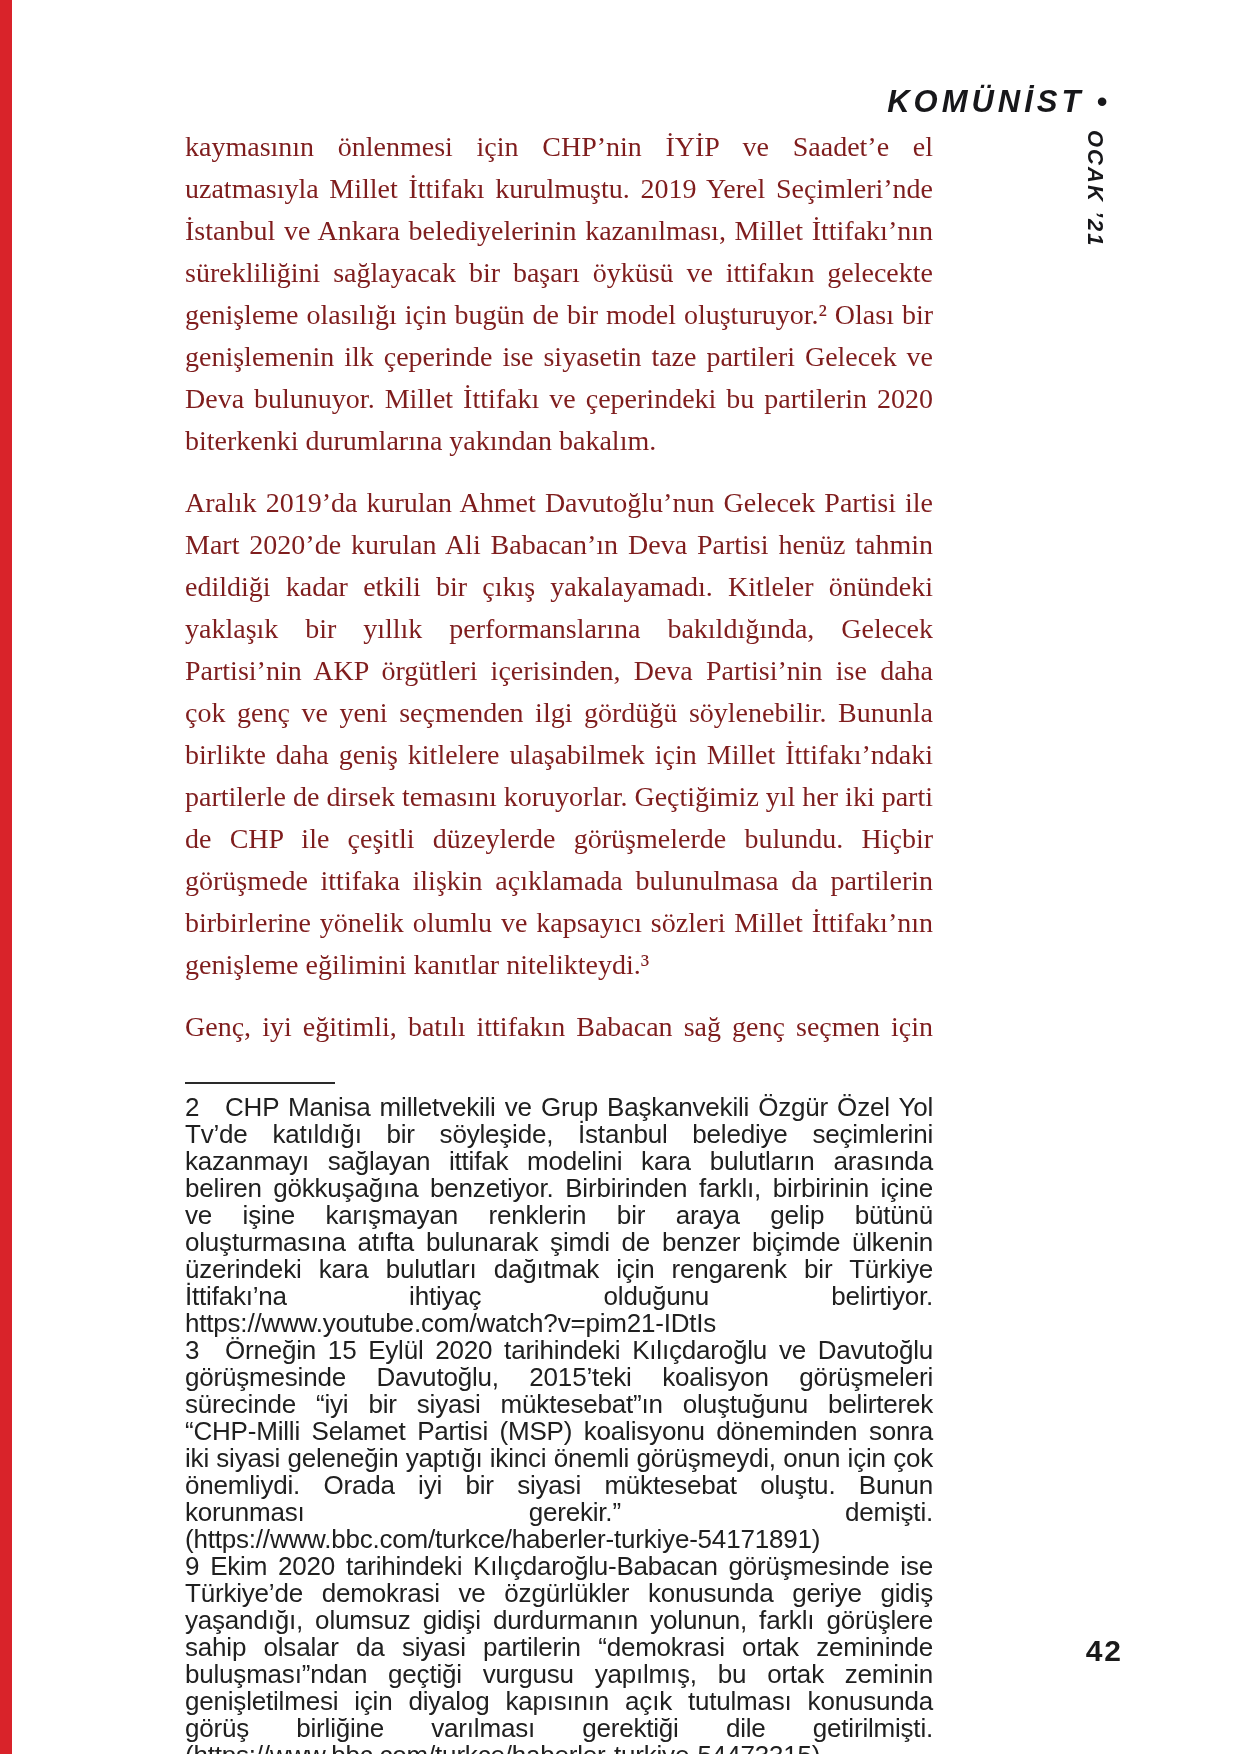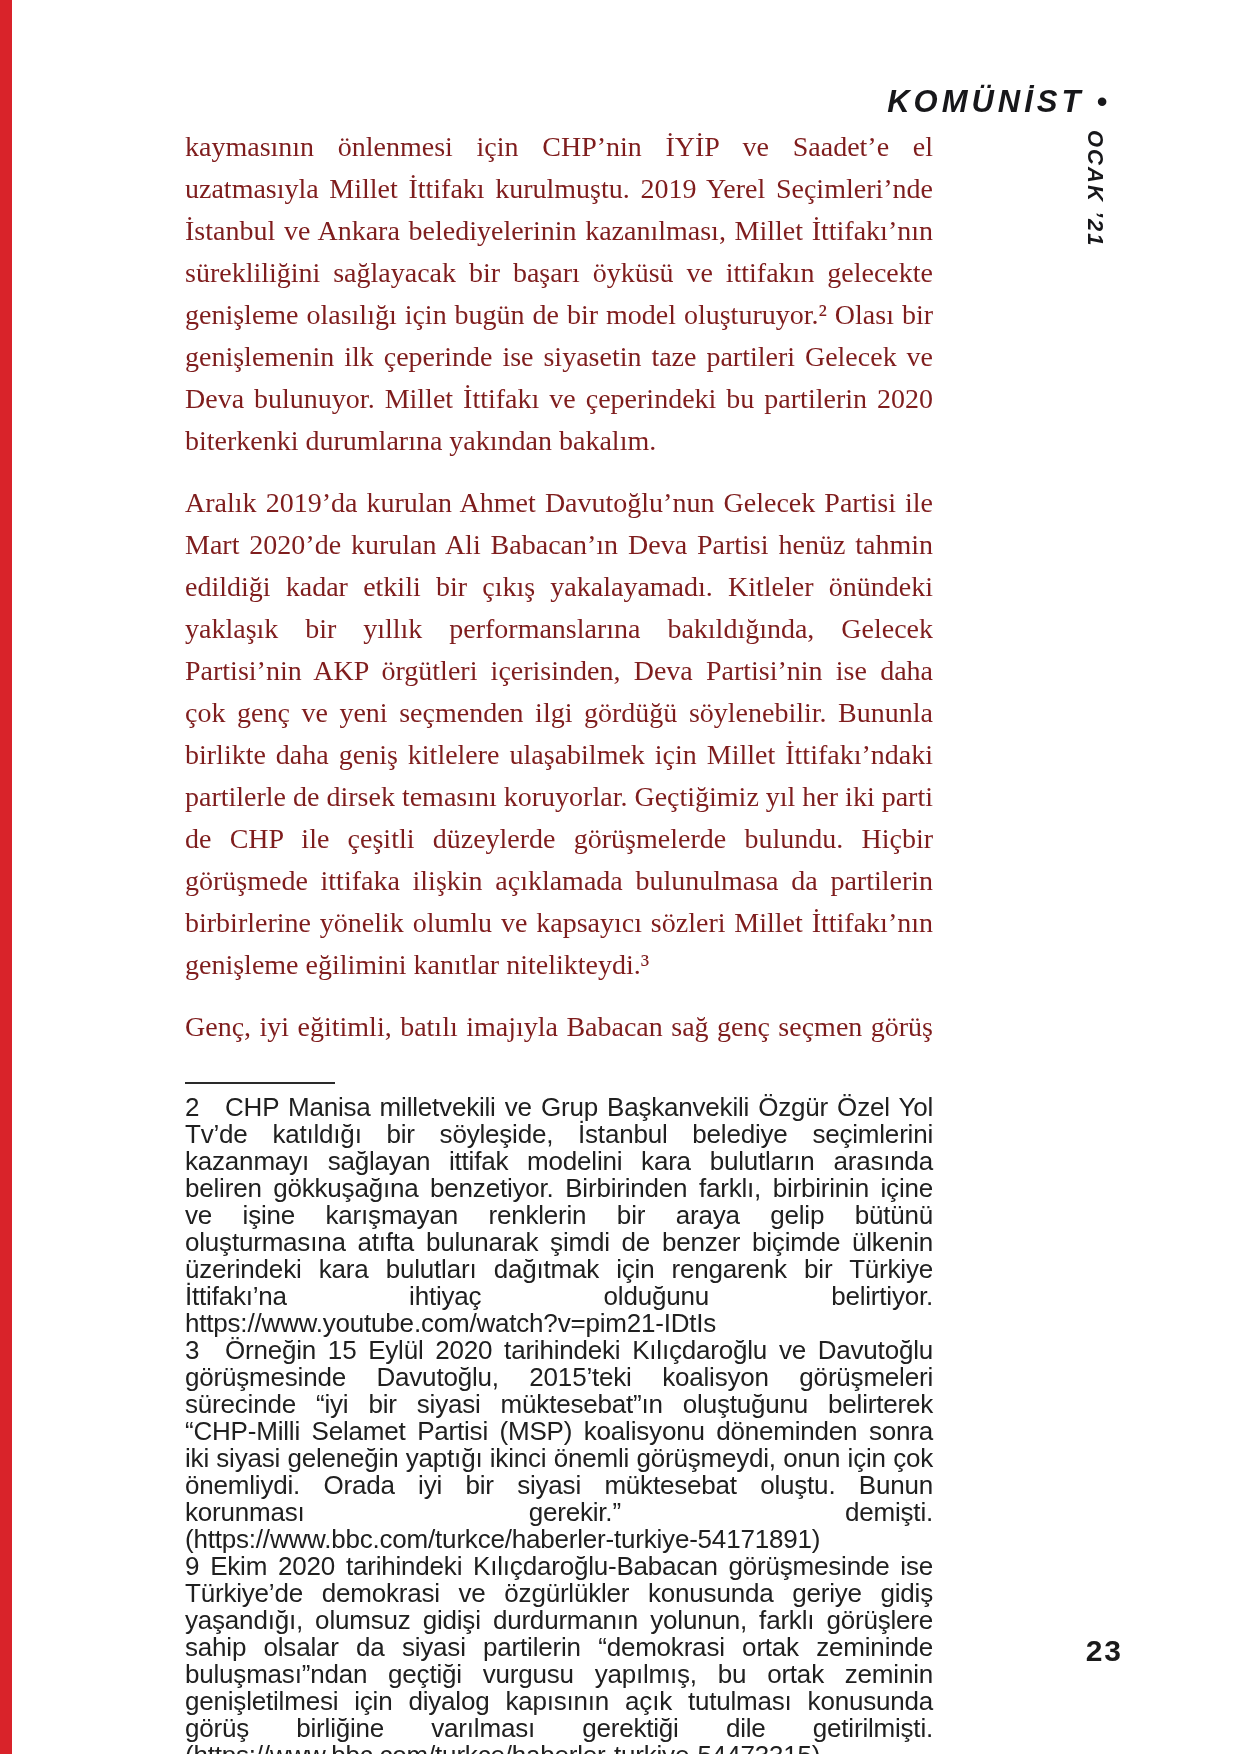--- a/index.html
+++ b/index.html
@@ -109,30 +109,30 @@
   </div>
 
   <div class="issue-vertical">OCAK ’21</div>
 
   <div class="content">
 
     <p class="body-para">kaymasının önlenmesi için CHP’nin İYİP ve Saadet’e el uzatmasıyla Millet İttifakı kurulmuştu. 2019 Yerel Seçimleri’nde İstanbul ve Ankara belediyelerinin kazanılması, Millet İttifakı’nın sürekliliğini sağlayacak bir başarı öyküsü ve ittifakın gelecekte genişleme olasılığı için bugün de bir model oluşturuyor.² Olası bir genişlemenin ilk çeperinde ise siyasetin taze partileri Gelecek ve Deva bulunuyor. Millet İttifakı ve çeperindeki bu partilerin 2020 biterkenki durumlarına yakından bakalım.</p>
 
     <p class="body-para">Aralık 2019’da kurulan Ahmet Davutoğlu’nun Gelecek Partisi ile Mart 2020’de kurulan Ali Babacan’ın Deva Partisi henüz tahmin edildiği kadar etkili bir çıkış yakalayamadı. Kitleler önündeki yaklaşık bir yıllık performanslarına bakıldığında, Gelecek Partisi’nin AKP örgütleri içerisinden, Deva Partisi’nin ise daha çok genç ve yeni seçmenden ilgi gördüğü söylenebilir. Bununla birlikte daha geniş kitlelere ulaşabilmek için Millet İttifakı’ndaki partilerle de dirsek temasını koruyorlar. Geçtiğimiz yıl her iki parti de CHP ile çeşitli düzeylerde görüşmelerde bulundu. Hiçbir görüşmede ittifaka ilişkin açıklamada bulunulmasa da partilerin birbirlerine yönelik olumlu ve kapsayıcı sözleri Millet İttifakı’nın genişleme eğilimini kanıtlar nitelikteydi.³</p>
 
-    <p class="body-para stretch-last">Genç, iyi eğitimli, batılı imajıyla Babacan sağ genç seçmen görüş</p>
+    <p class="body-para stretch-last">Genç, iyi eğitimli, batılı ittifakın Babacan sağ genç seçmen için</p>
 
     <div class="footnote-rule"></div>
 
     <div class="footnotes">
 
       <p class="footnote"><span class="fn-marker">2</span><span>CHP Manisa milletvekili ve Grup Başkanvekili Özgür Özel Yol Tv’de katıldığı bir söyleşide, İstanbul belediye seçimlerini kazanmayı sağlayan ittifak modelini kara bulutların arasında beliren gökkuşağına benzetiyor. Birbirinden farklı, birbirinin içine ve işine karışmayan renklerin bir araya gelip bütünü oluşturmasına atıfta bulunarak şimdi de benzer biçimde ülkenin üzerindeki kara bulutları dağıtmak için rengarenk bir Türkiye İttifakı’na ihtiyaç olduğunu belirtiyor. https://www.youtube.com/watch?v=pim21-IDtIs</span></p>
 
       <p class="footnote"><span class="fn-marker">3</span><span>Örneğin 15 Eylül 2020 tarihindeki Kılıçdaroğlu ve Davutoğlu görüşmesinde Davutoğlu, 2015’teki koalisyon görüşmeleri sürecinde “iyi bir siyasi müktesebat”ın oluştuğunu belirterek “CHP-Milli Selamet Partisi (MSP) koalisyonu döneminden sonra iki siyasi geleneğin yaptığı ikinci önemli görüşmeydi, onun için çok önemliydi. Orada iyi bir siyasi müktesebat oluştu. Bunun korunması gerekir.” demişti. (https://www.bbc.com/turkce/haberler-turkiye-54171891)</span></p>
 
       <p class="footnote">9 Ekim 2020 tarihindeki Kılıçdaroğlu-Babacan görüşmesinde ise Türkiye’de demokrasi ve özgürlükler konusunda geriye gidiş yaşandığı, olumsuz gidişi durdurmanın yolunun, farklı görüşlere sahip olsalar da siyasi partilerin “demokrasi ortak zemininde buluşması”ndan geçtiği vurgusu yapılmış, bu ortak zeminin genişletilmesi için diyalog kapısının açık tutulması konusunda görüş birliğine varılması gerektiği dile getirilmişti. (https://www.bbc.com/turkce/haberler-turkiye-54473315)</p>
 
     </div>
   </div>
 
-  <div class="page-number">23</div>
+  <div class="page-number">42</div>
 
 </div>
 
 </body></html>

